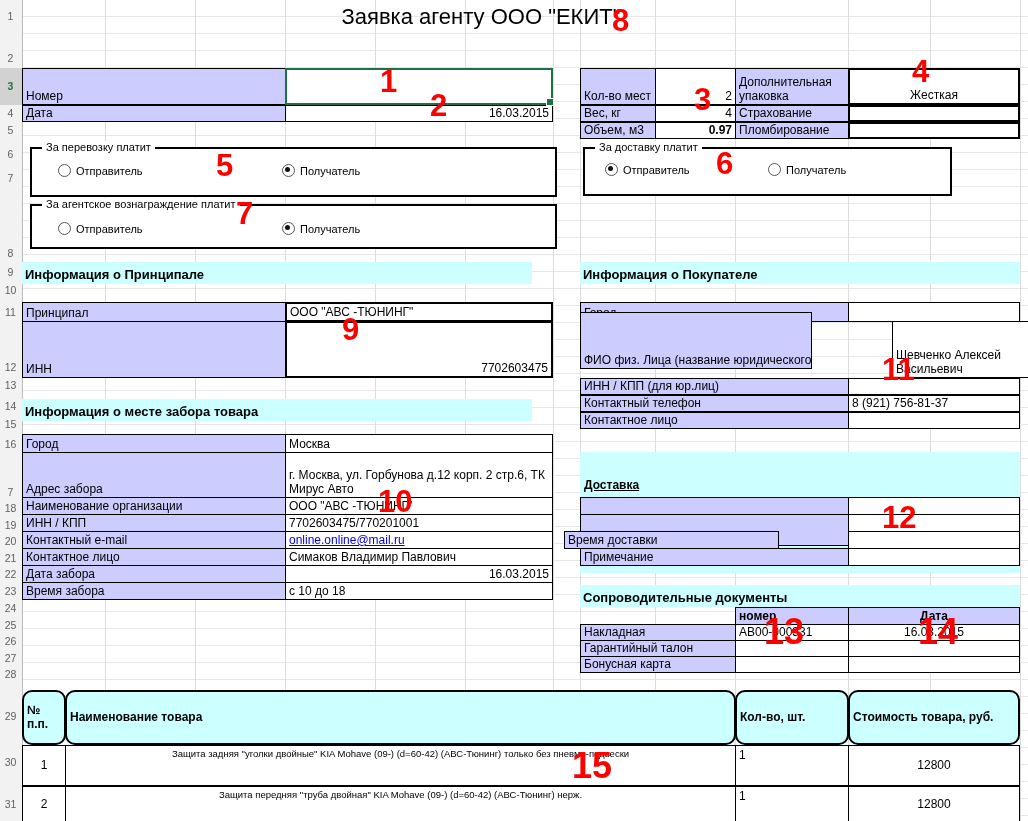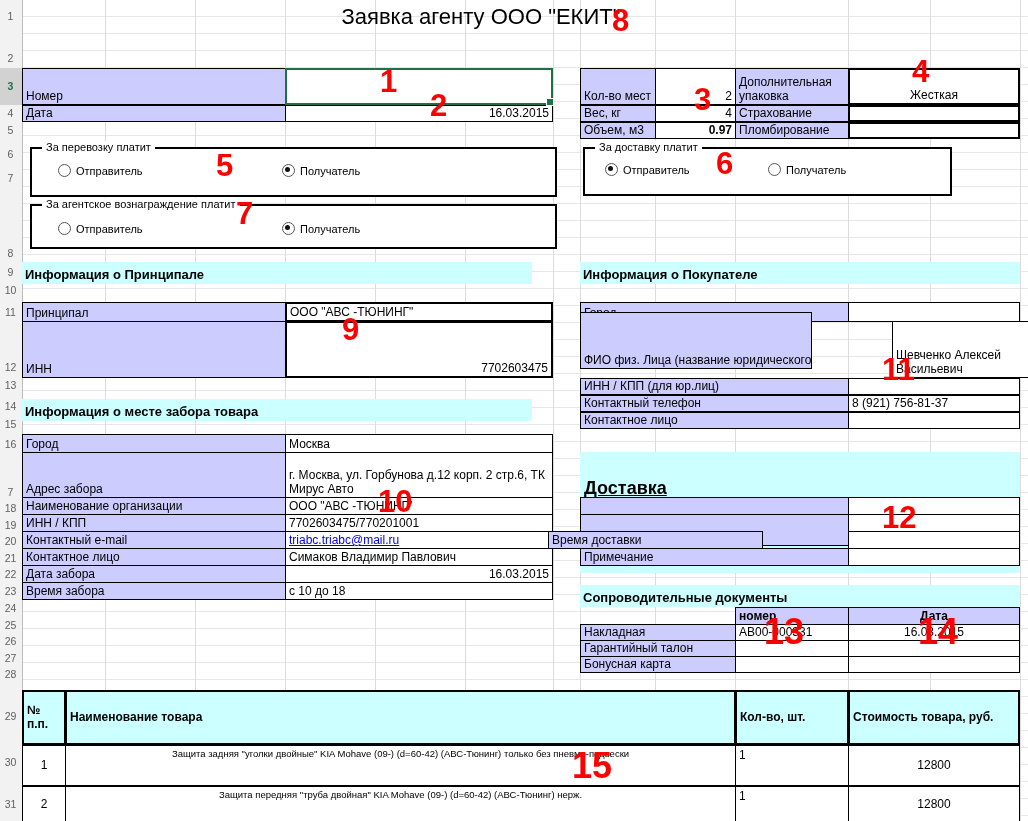--- a/index.html
+++ b/index.html
@@ -49,21 +49,21 @@
   .glegend{position:absolute;font-size:11px;line-height:12px;background:#fff;padding:0 4px;z-index:3;}
   .radio{position:absolute;display:flex;align-items:center;gap:5px;font-size:11px;z-index:3;cursor:default;}
   .rc{width:11px;height:11px;border:1px solid #555;border-radius:50%;background:#fff;position:relative;flex:0 0 auto;}
   .rc.on::after{content:"";position:absolute;left:2px;top:2px;width:5px;height:5px;background:#111;border-radius:50%;}
   .selcell{position:absolute;box-sizing:border-box;border:2px solid #1e7145;background:#fff;z-index:3;}
   .selcell::after{content:"";position:absolute;right:-3px;bottom:-3px;width:6px;height:6px;
                   background:#1e7145;border:1px solid #fff;}
   .marker{position:absolute;color:#f00;font-weight:bold;font-size:31px;line-height:1;z-index:9;}
   .link{color:#0000dd;text-decoration:underline;}
   .small{font-size:9.5px;line-height:11px;}
-  .hdrcell{background:#ccffff;font-weight:bold;align-items:center;}
+  .hdrcell{background:#ccffff;font-weight:bold;align-items:center;border-radius:10px;}
 </style>
 </head>
 <body>
 
 <div class="sheet">
   <div class="grid"></div>
   <div class="rowhdr"></div>
   <div class="rn3bg"></div>
 
   <span class="rn" style="top:10px">1</span>
@@ -180,36 +180,36 @@
   <div class="cell lav" style="left:22px;top:434px;width:264px;height:19px">Город</div>
   <div class="cell" style="left:285px;top:434px;width:268px;height:19px">Москва</div>
   <div class="cell lav" style="left:22px;top:452px;width:264px;height:46px">Адрес забора</div>
   <div class="cell wrap" style="left:285px;top:452px;width:268px;height:46px">г. Москва, ул. Горбунова д.12 корп. 2 стр.6, ТК Мирус Авто</div>
   <div class="cell lav" style="left:22px;top:497px;width:264px;height:18px">Наименование организации</div>
   <div class="cell" style="left:285px;top:497px;width:268px;height:18px">ООО "АВС -ТЮНИНГ"</div>
   <div class="cell lav" style="left:22px;top:514px;width:264px;height:18px">ИНН / КПП</div>
   <div class="cell" style="left:285px;top:514px;width:268px;height:18px">7702603475/770201001</div>
   <div class="cell lav" style="left:22px;top:531px;width:264px;height:18px">Контактный e-mail</div>
   <div class="cell" style="left:285px;top:531px;width:268px;height:18px">
-      <span class="link">triabc.triabc@mail.ru</span>
+      <span class="link">online.online@mail.ru</span>
     </div>
   <div class="cell lav" style="left:22px;top:548px;width:264px;height:18px">Контактное лицо</div>
   <div class="cell" style="left:285px;top:548px;width:268px;height:18px">Симаков Владимир Павлович</div>
   <div class="cell lav" style="left:22px;top:565px;width:264px;height:18px">Дата забора</div>
   <div class="cell right" style="left:285px;top:565px;width:268px;height:18px">16.03.2015</div>
   <div class="cell lav" style="left:22px;top:582px;width:300px;height:18px">Время забора</div>
   <div class="cell" style="left:285px;top:582px;width:268px;height:18px">с 10 до 18</div>
 
   <div class="cyanrect" style="left:580px;top:452px;width:440px;height:121px"></div>
-  <div class="abs" style="left:584px;top:478px;font-size:18px;font-weight:bold;text-decoration:underline;z-index:2">Доставка</div>
+  <div class="abs" style="left:584px;top:478px;font-size:12px;font-weight:bold;text-decoration:underline;z-index:2">Доставка</div>
   <div class="cell lav" style="left:580px;top:497px;width:269px;height:36px">Адрес доставки</div>
   <div class="cell" style="left:848px;top:497px;width:172px;height:18px"></div>
   <div class="cell lav" style="left:580px;top:514px;width:269px;height:32px">Дата доставки</div>
   <div class="cell" style="left:848px;top:514px;width:172px;height:18px"></div>
-  <div class="cell lav" style="left:548px;top:531px;width:215px;height:18px">Время доставки</div>
+  <div class="cell lav" style="left:564px;top:531px;width:215px;height:18px">Время доставки</div>
   <div class="cell" style="left:848px;top:531px;width:172px;height:18px"></div>
   <div class="cell lav" style="left:580px;top:548px;width:269px;height:18px">Примечание</div>
   <div class="cell" style="left:848px;top:548px;width:172px;height:18px"></div>
 
   <div class="band" style="left:580px;top:585px;width:440px;height:22px">
       <span>Сопроводительные документы</span>
     </div>
   <div class="cell lav bold" style="left:580px;top:641px;width:156px;height:18px">Документ</div>
   <div class="cell lav bold" style="left:735px;top:607px;width:114px;height:18px">номер</div>
   <div class="cell lav bold center" style="left:848px;top:607px;width:172px;height:18px">Дата</div>

